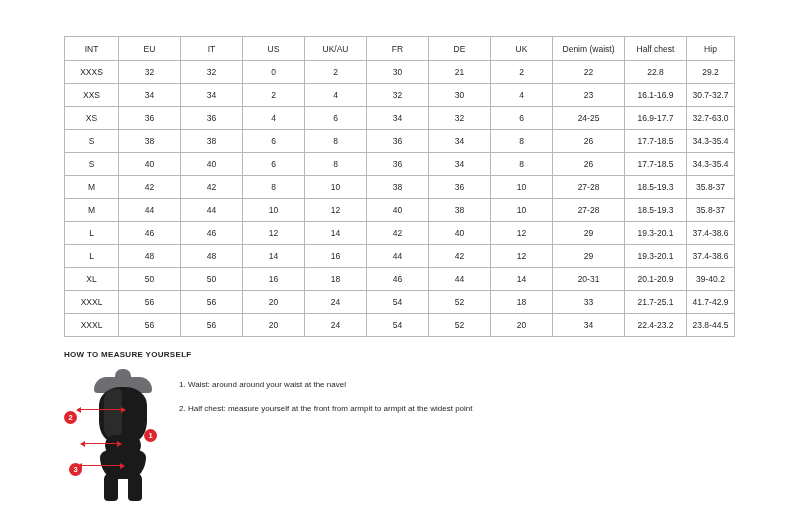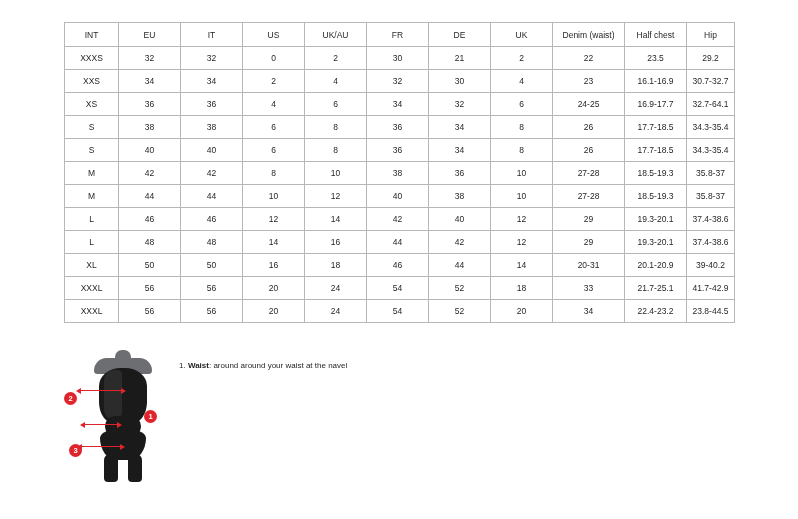--- a/index.html
+++ b/index.html
@@ -24,20 +24,21 @@
   .table-wrap {
     position: absolute;
     left: 64px;
     top: 22px;
     width: 670px;
   }
   table.size-table {
     border-collapse: collapse;
     width: 670px;
     table-layout: fixed;
+    margin-top: 14px;
   }
   table.size-table td,
   table.size-table th {
     border: 1px solid #b7b7b7;
     height: 22px;
     font-size: 8.5px;
     font-weight: normal;
     text-align: center;
     vertical-align: middle;
     color: #231f20;
@@ -90,21 +91,21 @@
     padding-top: 10px;
   }
   .measure-item {
     font-size: 8px;
     line-height: 12px;
     color: #231f20;
     margin-bottom: 12px;
     white-space: nowrap;
   }
   .measure-item b {
-    font-weight: bold;
+    font-weight: normal;
   }
 
   
   .mannequin {
     position: absolute;
     left: 22px;
     top: 0;
     width: 74px;
     height: 132px;
   }
@@ -268,21 +269,21 @@
         <tr>
           <td>XXXS</td>
           <td>32</td>
           <td>32</td>
           <td>0</td>
           <td>2</td>
           <td>30</td>
           <td>21</td>
           <td>2</td>
           <td>22</td>
-          <td>23.5</td>
+          <td>22.8</td>
           <td>29.2</td>
         </tr>
         <tr>
           <td>XXS</td>
           <td>34</td>
           <td>34</td>
           <td>2</td>
           <td>4</td>
           <td>32</td>
           <td>30</td>
@@ -295,21 +296,21 @@
           <td>XS</td>
           <td>36</td>
           <td>36</td>
           <td>4</td>
           <td>6</td>
           <td>34</td>
           <td>32</td>
           <td>6</td>
           <td>24-25</td>
           <td>16.9-17.7</td>
-          <td>32.7-64.1</td>
+          <td>32.7-63.0</td>
         </tr>
         <tr>
           <td>S</td>
           <td>38</td>
           <td>38</td>
           <td>6</td>
           <td>8</td>
           <td>36</td>
           <td>34</td>
           <td>8</td>
@@ -419,20 +420,21 @@
           <td>20</td>
           <td>34</td>
           <td>22.4-23.2</td>
           <td>23.8-44.5</td>
         </tr>
       </tbody>
     </table>
   </div>
 
   <div class="measure-section">
+    <div class="measure-title">HOW TO MEASURE YOURSELF</div>
 
     <div class="measure-body">
 
       <div class="figure-col">
         <div class="mannequin">
           <div class="m-neck"></div>
           <div class="m-shoulders"></div>
           <div class="m-torso"></div>
           <div class="m-torso-shade"></div>
           <div class="m-waist"></div>
@@ -448,18 +450,22 @@
         <div class="badge badge-1">1</div>
         <div class="badge badge-2">2</div>
         <div class="badge badge-3">3</div>
       </div>
 
       <div class="text-col">
         <div class="measure-item">
           <span>1.</span>
           <b>Waist</b><span>: around around your waist at the navel</span>
         </div>
+        <div class="measure-item">
+          <span>2.</span>
+          <b>Half chest</b><span>: measure yourself at the front from armpit to armpit at the widest point</span>
+        </div>
       </div>
 
     </div>
   </div>
 
 </div>
 
 </body></html>

